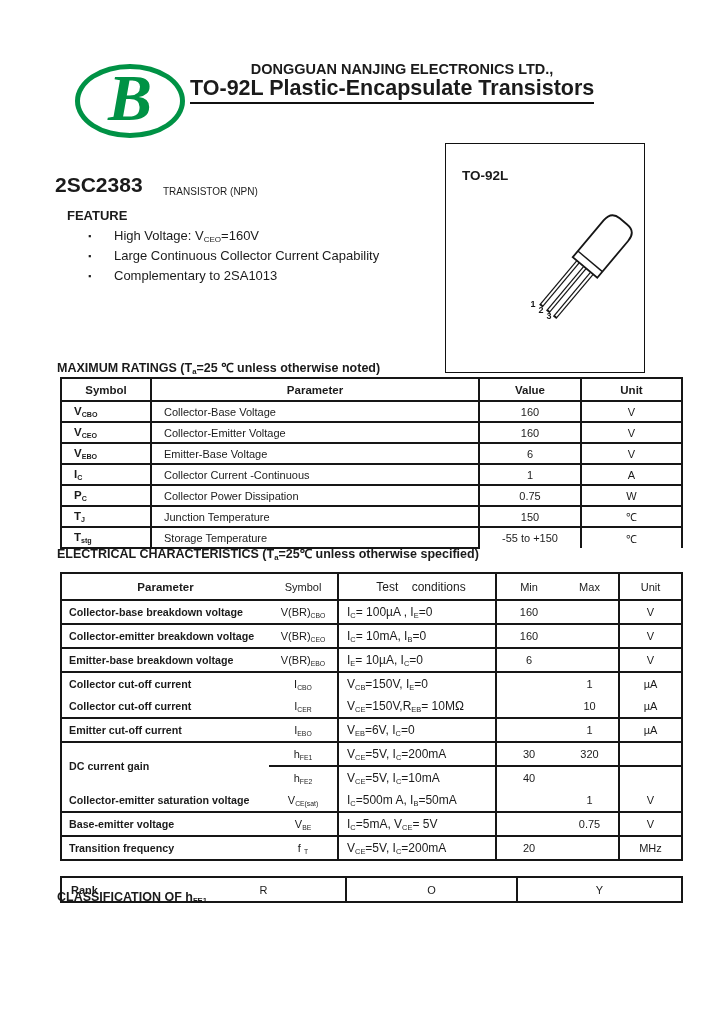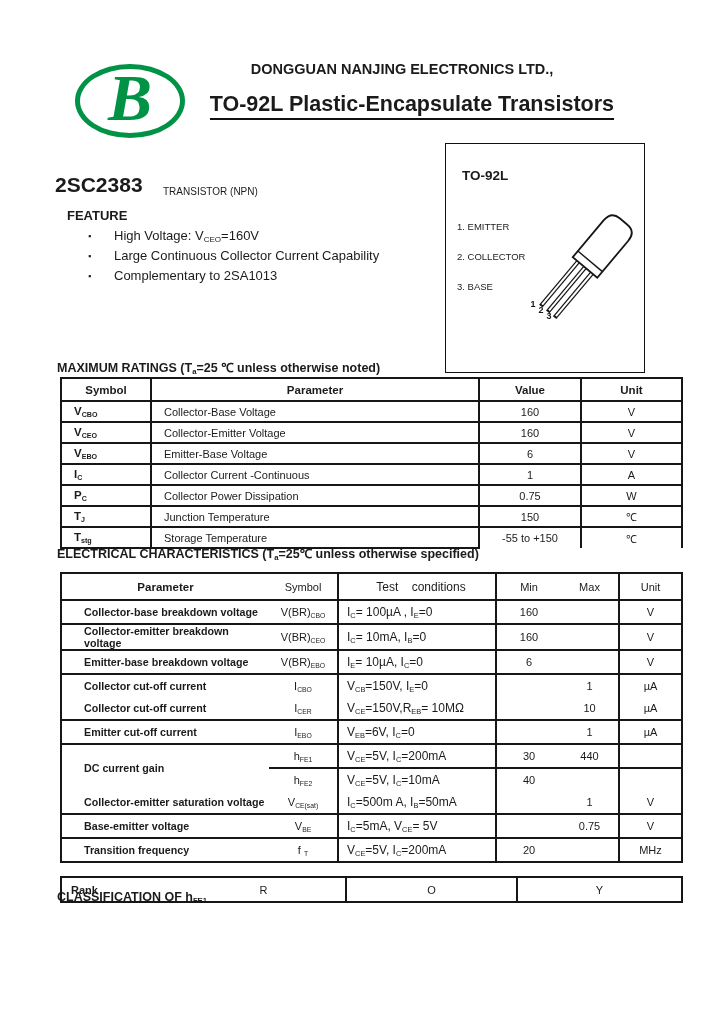--- a/index.html
+++ b/index.html
@@ -6,21 +6,21 @@
   .page{position:relative;width:720px;height:1012px;background:#ffffff;margin:0 auto;
         font-family:"Liberation Sans",sans-serif;color:#1b1b1b;overflow:hidden;}
   .abs{position:absolute;}
   sub{font-size:0.62em;vertical-align:-0.25em;letter-spacing:0;}
   
   .logo{left:75px;top:64px;width:100px;height:64px;border:5px solid #009245;border-radius:50%;
         display:flex;align-items:center;justify-content:center;}
   .logo .b{font-family:"Liberation Serif",serif;font-style:italic;font-weight:bold;
         font-size:66px;color:#009245;line-height:1;margin-top:-6px;}
   .company{left:190px;top:61px;width:424px;text-align:center;font-weight:bold;font-size:14.5px;}
-  .doc-title{left:190px;top:92px;width:424px;text-align:right;}
+  .doc-title{left:190px;top:76px;width:424px;text-align:left;}
   .doc-title span{display:inline-block;font-weight:bold;font-size:21.5px;
         border-bottom:2.5px solid #101010;padding-bottom:1px;}
   
   .part-number{left:55px;top:173px;font-weight:bold;font-size:21px;}
   .part-type{left:163px;top:186px;font-size:10px;}
   .feature-heading{left:67px;top:208px;font-weight:bold;font-size:13px;}
   .features{left:88px;top:226px;width:340px;font-size:13px;}
   .features .fi{position:relative;height:20px;line-height:20px;padding-left:26px;}
   .features .fi::before{content:"▪";position:absolute;left:0;top:0;font-size:9px;}
   
@@ -40,21 +40,21 @@
   .mr td.sy{font-weight:bold;padding-left:12px;font-size:11.5px;}
   .mr td.pa{padding-left:12px;}
   .mr td.va,.mr td.un{text-align:center;}
   .mr td.nb{border-bottom:0;}
   .ec{left:60px;top:572px;width:621px;border:2px solid #161616;}
   .ec td{border-top:2px solid #161616;height:22px;}
   .ec tr.hdr td{height:25px;border-top:0;}
   .ec tr.hdr .pa{font-weight:bold;text-align:center;font-size:11.5px;padding-left:0;}
   .ec tr.hdr td{text-align:center;}
   .ec td.vl{border-left:2px solid #161616;}
-  .ec td.pa{font-weight:bold;text-align:left;padding-left:22px;font-size:10.7px;}
+  .ec td.pa{font-weight:bold;text-align:left;padding-left:7px;font-size:10.7px;}
   .ec td.sy{text-align:center;}
   .ec td.co{padding-left:8px;font-size:12px;}
   .ec td.mi,.ec td.ma,.ec td.un{text-align:center;}
   .ec tr.no-top td{border-top:0;}
   .pre{white-space:pre;}
   .cl{left:60px;top:876px;width:621px;}
   .cl td{border:2px solid #161616;height:23px;text-align:center;}
   .cl td.lab{position:relative;text-align:center;}
   .cl td.lab .l{position:absolute;left:9px;top:50%;transform:translateY(-50%);font-weight:bold;text-align:center;}
   .cl td.lab .v{display:block;padding-left:120px;}
@@ -77,25 +77,20 @@
 
   <div class="abs feature-heading">FEATURE</div>
   <div class="abs features">
     <div class="fi">High Voltage: V<sub>CEO</sub>=160V</div>
     <div class="fi">Large Continuous Collector Current Capability</div>
     <div class="fi">Complementary to 2SA1013</div>
   </div>
 
   <div class="abs pkg">
     <div class="abs pkg-name">TO-92L</div>
-    <div class="abs pins">
-      <div>1. EMITTER</div>
-      <div>2. COLLECTOR</div>
-      <div>3. BASE</div>
-    </div>
     <svg width="198" height="228" viewBox="0 0 198 228">
       <g transform="translate(157,102) rotate(40)">
         <g stroke="#161616" stroke-width="4.5" fill="none">
           <line x1="-9" y1="26" x2="-9" y2="86"></line>
           <line x1="0" y1="26" x2="0" y2="86"></line>
           <line x1="9" y1="26" x2="9" y2="86"></line>
         </g>
         <g stroke="#ffffff" stroke-width="2" fill="none">
           <line x1="-9" y1="28" x2="-9" y2="84"></line>
           <line x1="0" y1="28" x2="0" y2="84"></line>
@@ -237,21 +232,21 @@
         <td class="co vl">V<sub>EB</sub>=6V, I<sub>C</sub>=0</td>
         <td class="mi vl"></td>
         <td class="ma">1</td>
         <td class="un vl">µA</td>
       </tr>
       <tr>
         <td class="pa" rowspan="2">DC current gain</td>
         <td class="sy">h<sub>FE1</sub></td>
         <td class="co vl">V<sub>CE</sub>=5V, I<sub>C</sub>=200mA</td>
         <td class="mi vl">30</td>
-        <td class="ma">440</td>
+        <td class="ma">320</td>
         <td class="un vl"></td>
       </tr>
       <tr>
         <td class="sy">h<sub>FE2</sub></td>
         <td class="co vl">V<sub>CE</sub>=5V, I<sub>C</sub>=10mA</td>
         <td class="mi vl">40</td>
         <td class="ma"></td>
         <td class="un vl"></td>
       </tr>
       <tr class="no-top">

